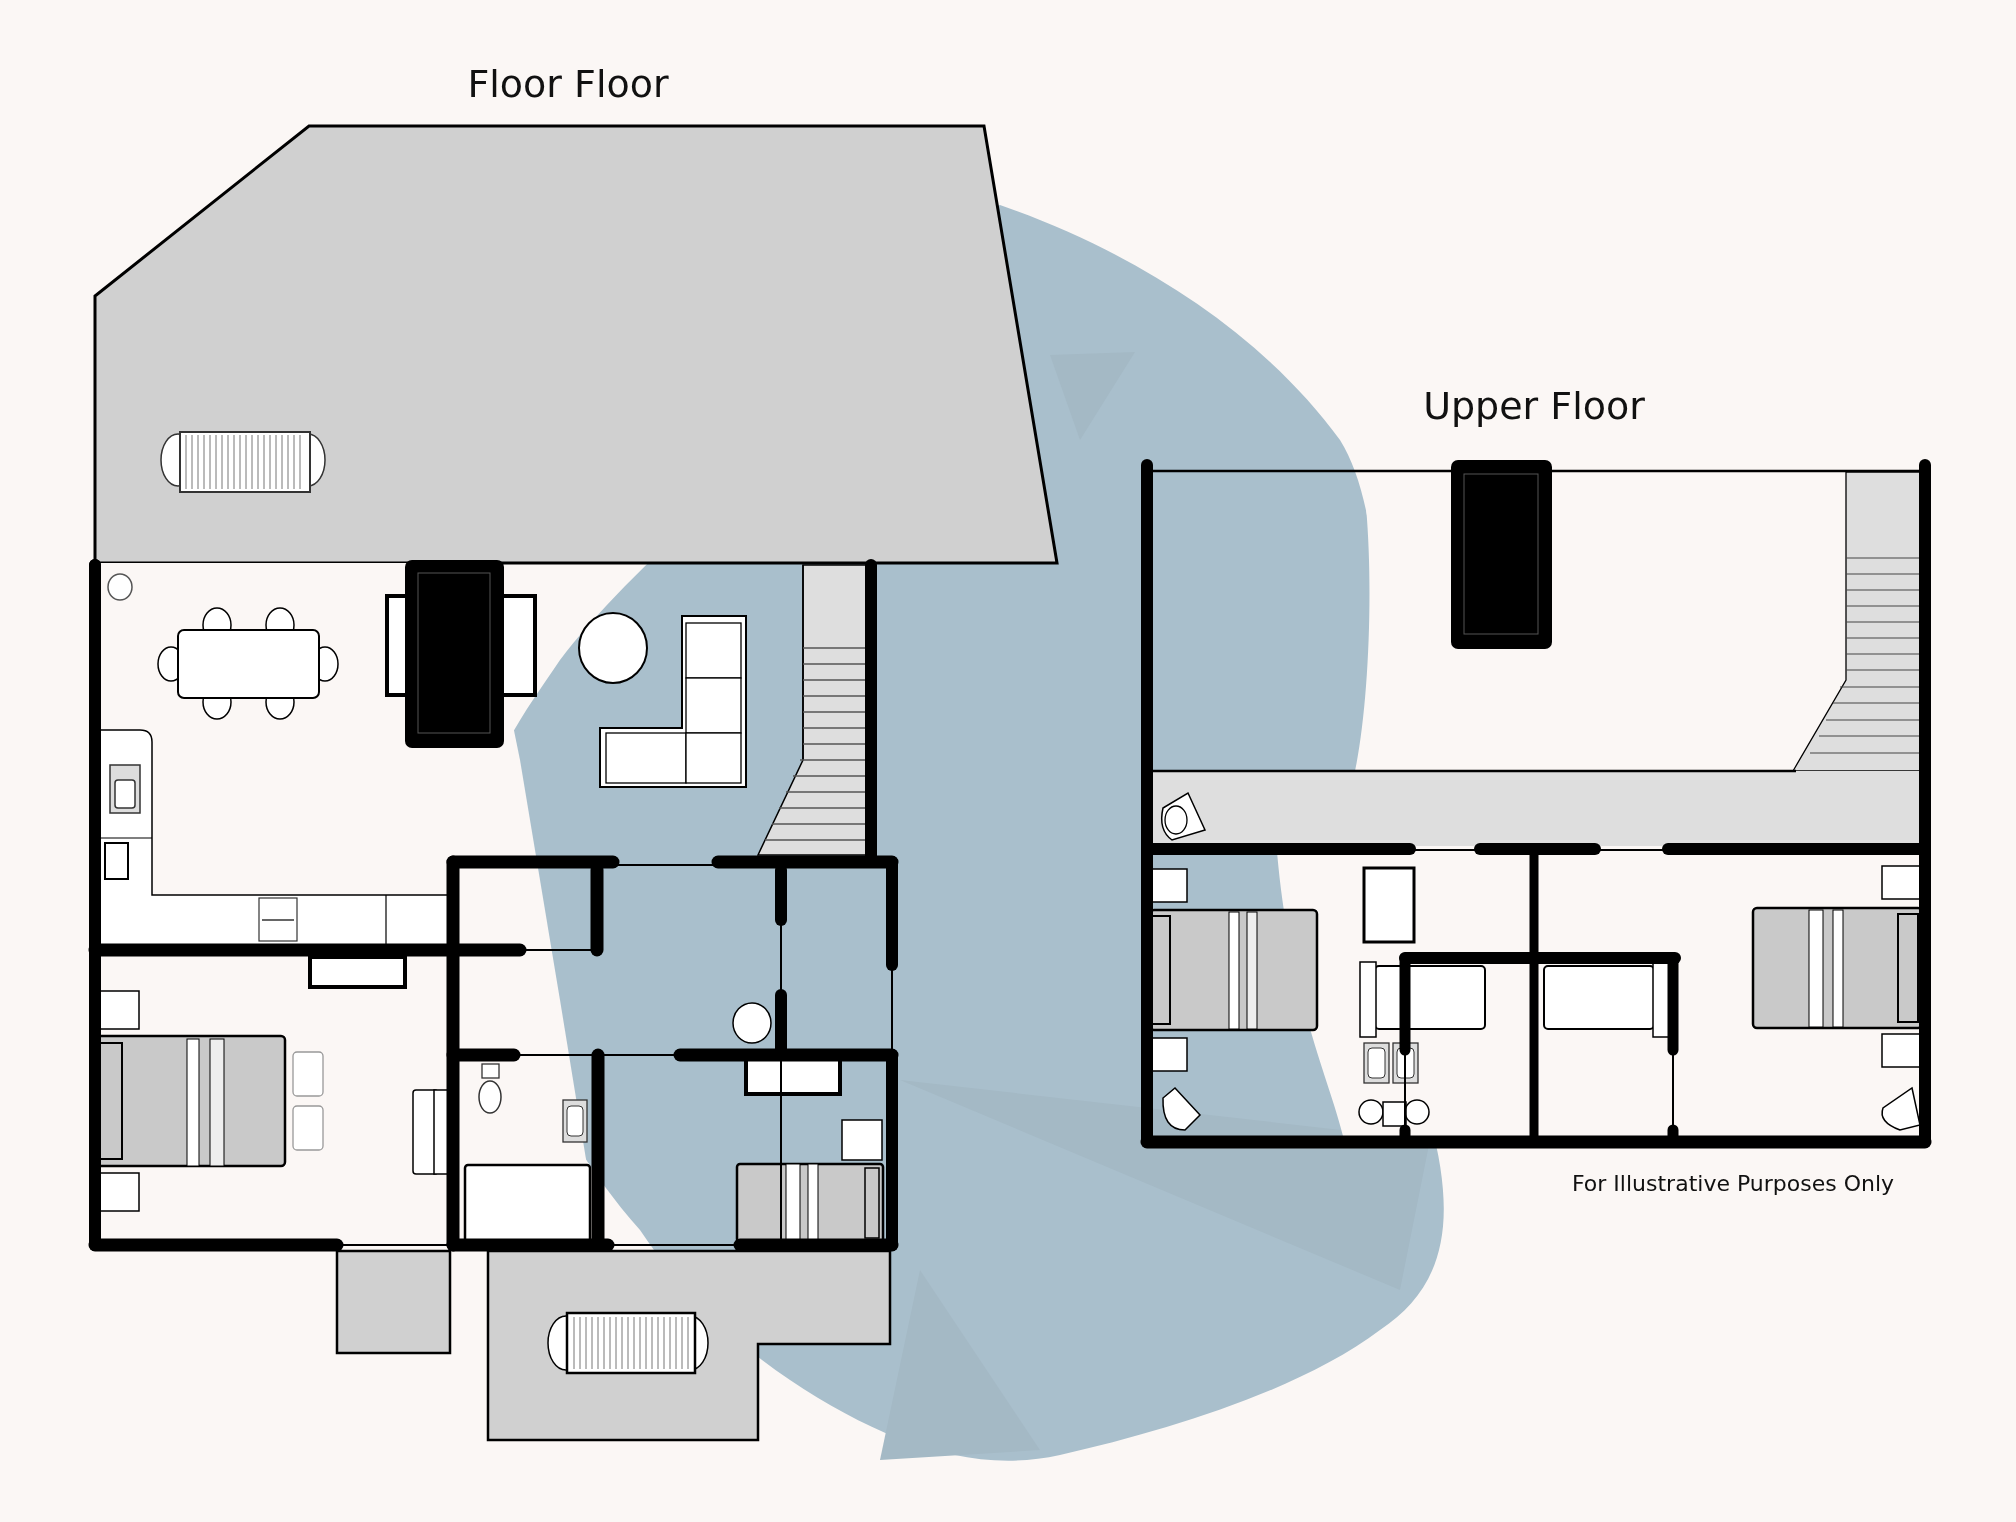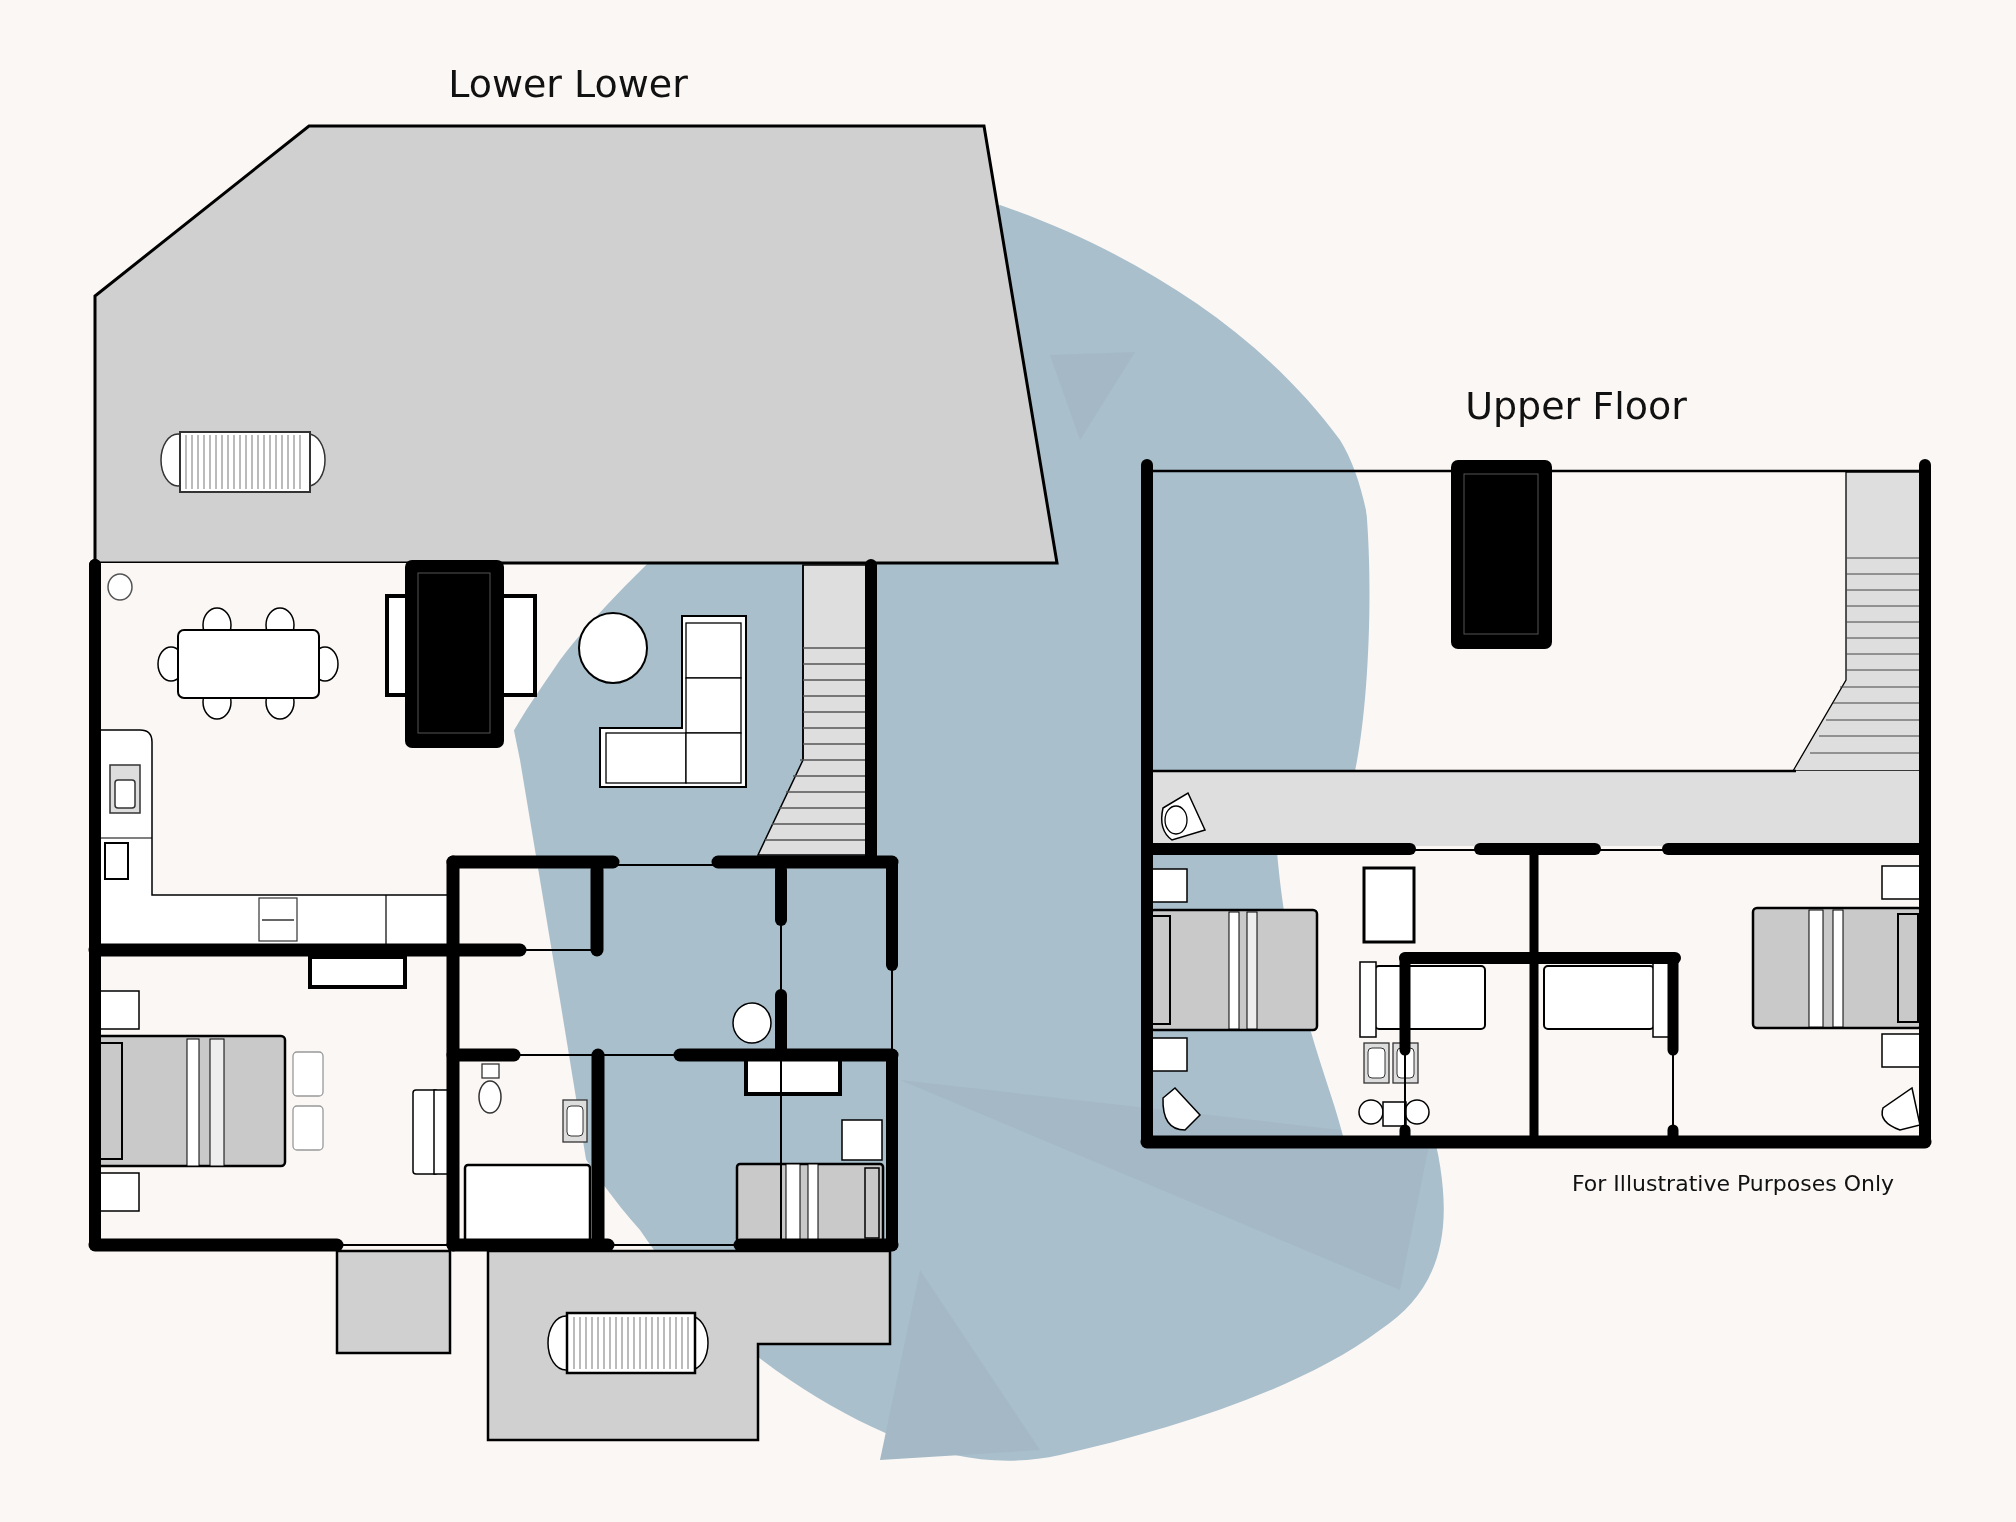--- a/index.html
+++ b/index.html
@@ -310,17 +310,17 @@
     </g>
     <g stroke="#000" stroke-width="2">
       <line x1="1410" y1="850" x2="1480" y2="850"></line>
       <line x1="1595" y1="850" x2="1668" y2="850"></line>
       <line x1="1405" y1="1050" x2="1405" y2="1130"></line>
       <line x1="1673" y1="1050" x2="1673" y2="1130"></line>
     </g>
   </g>
 </svg>
 
-<div class="label floor-title" style="left:568px; top:62px;">Lower Lower</div>
-<div class="label floor-title" style="left:1576px; top:384px;">Upper Floor</div>
+<div class="label floor-title" style="left:568px; top:62px;">Floor Floor</div>
+<div class="label floor-title" style="left:1534px; top:384px;">Upper Floor</div>
 <div class="label disclaimer" style="left:1572px; top:1163px;">For Illustrative Purposes Only</div>
 
 </div>
 
 </body></html>

